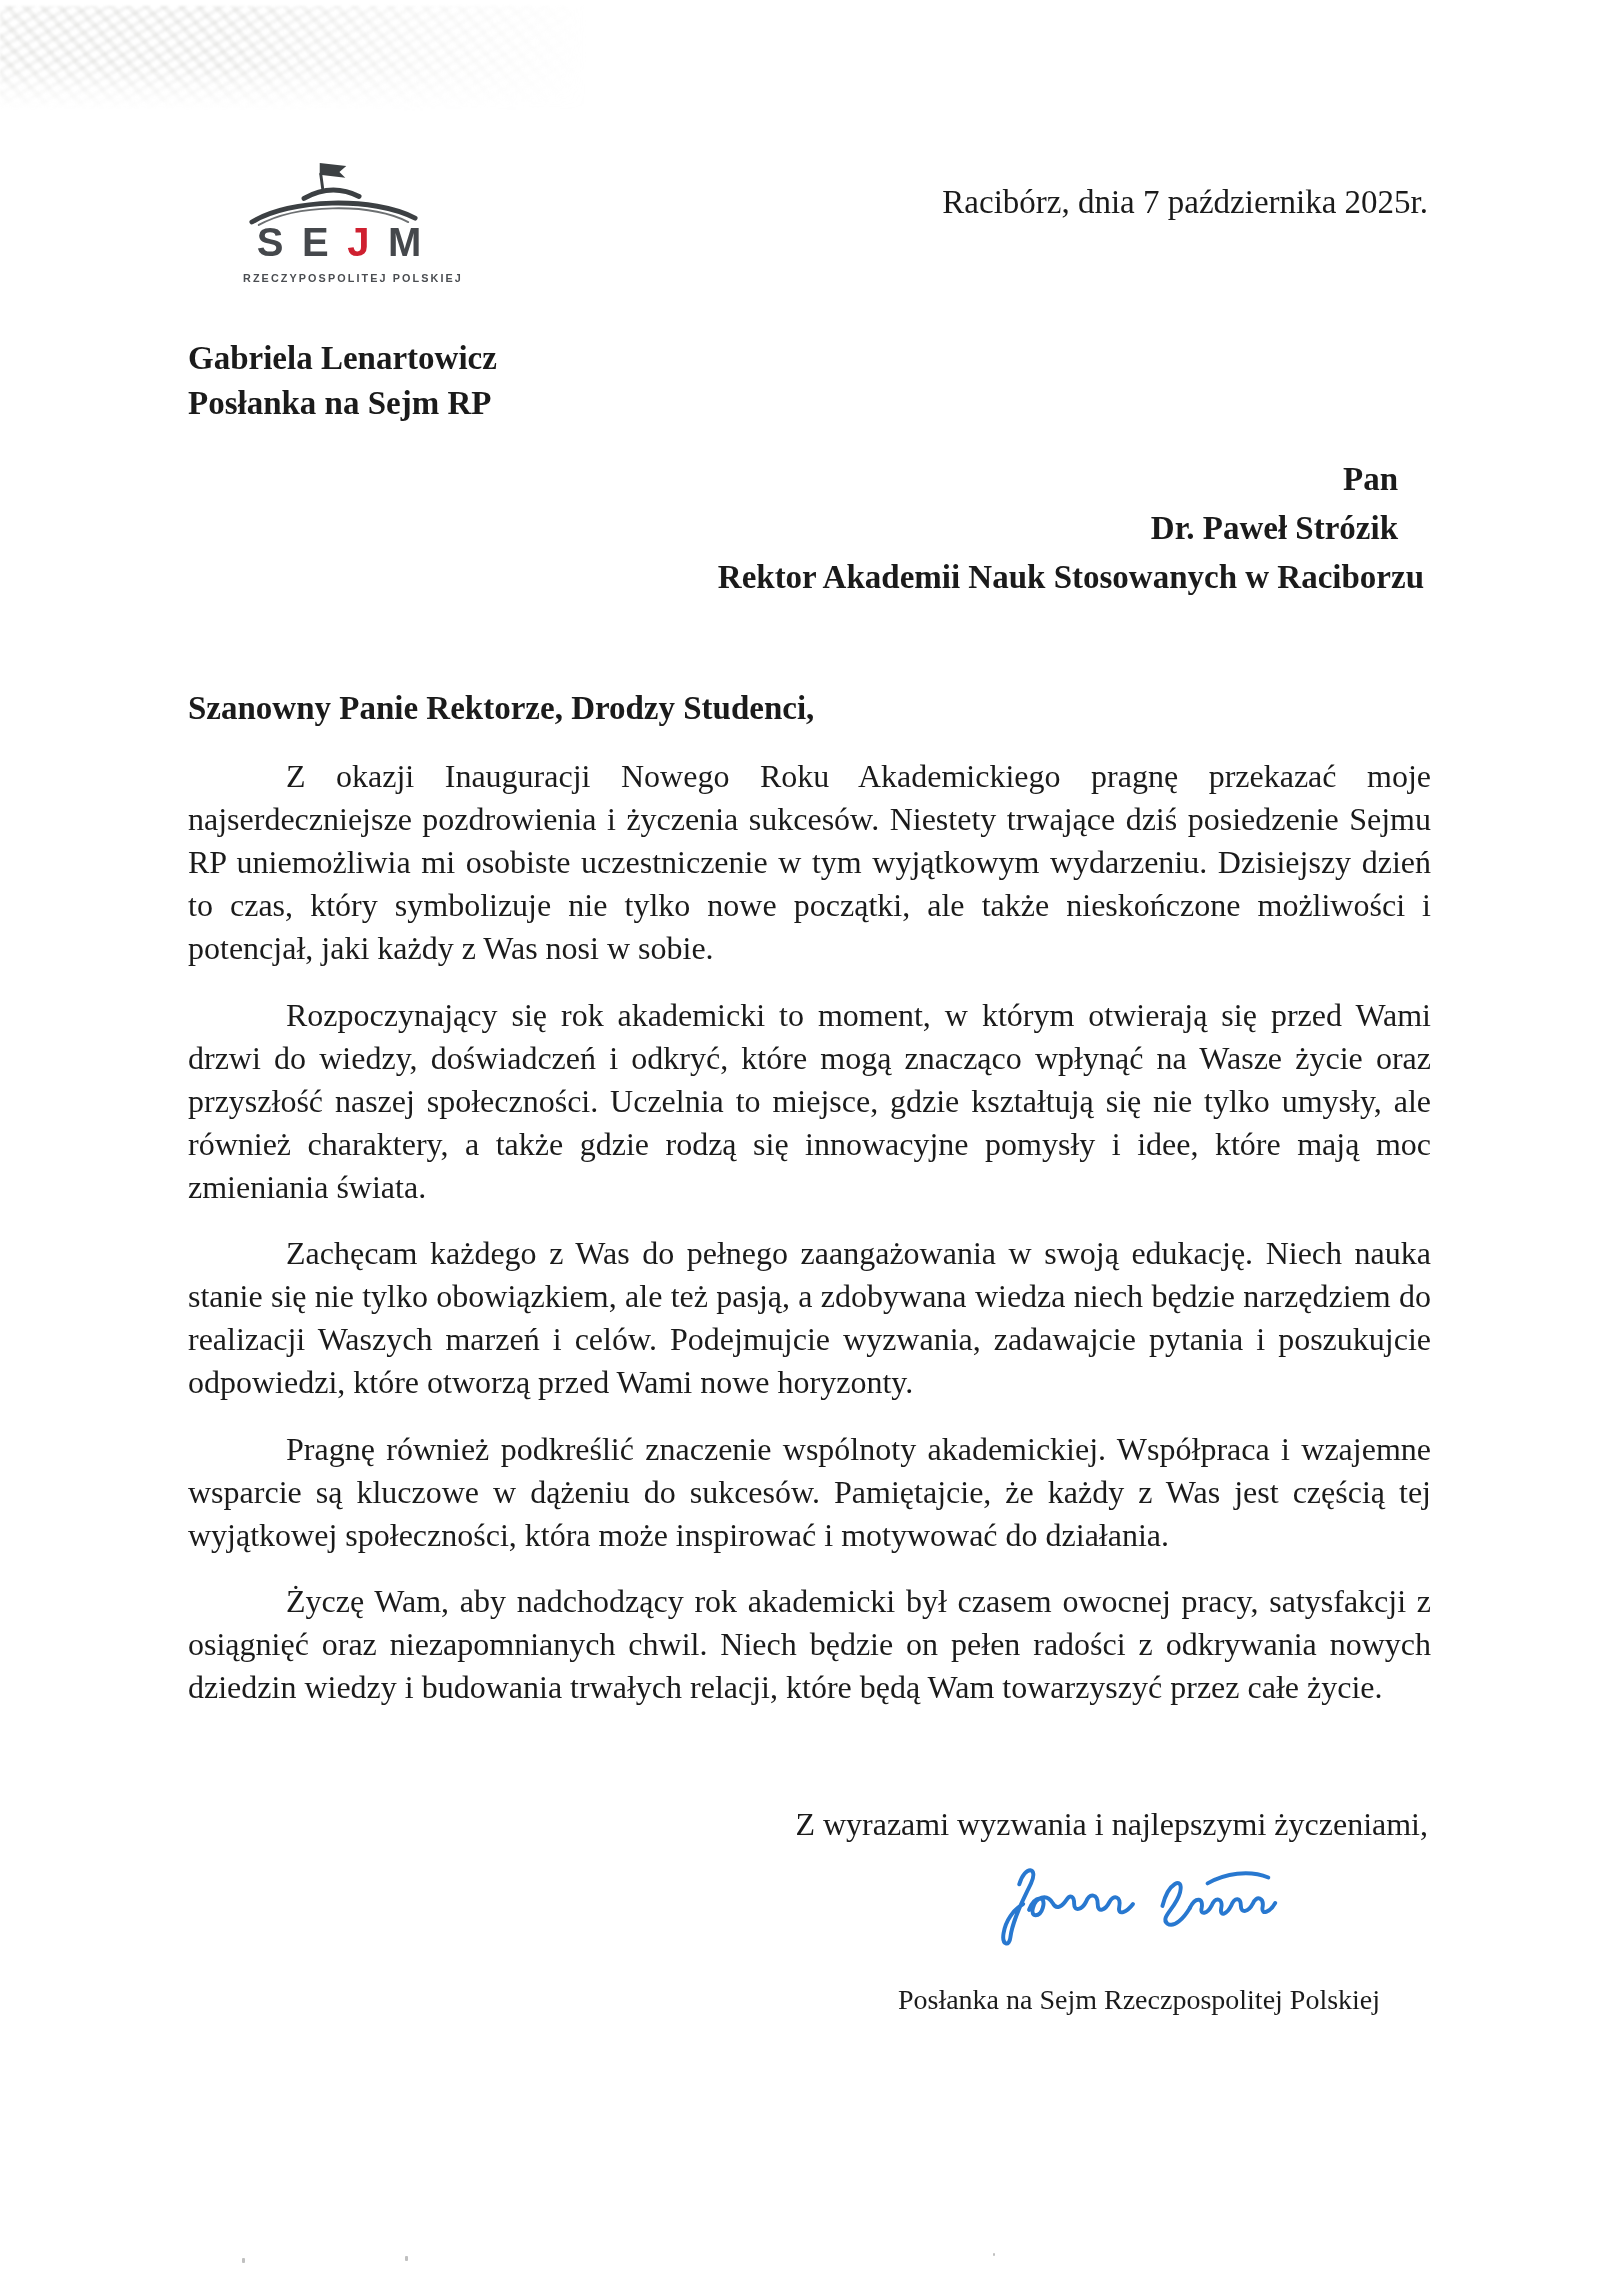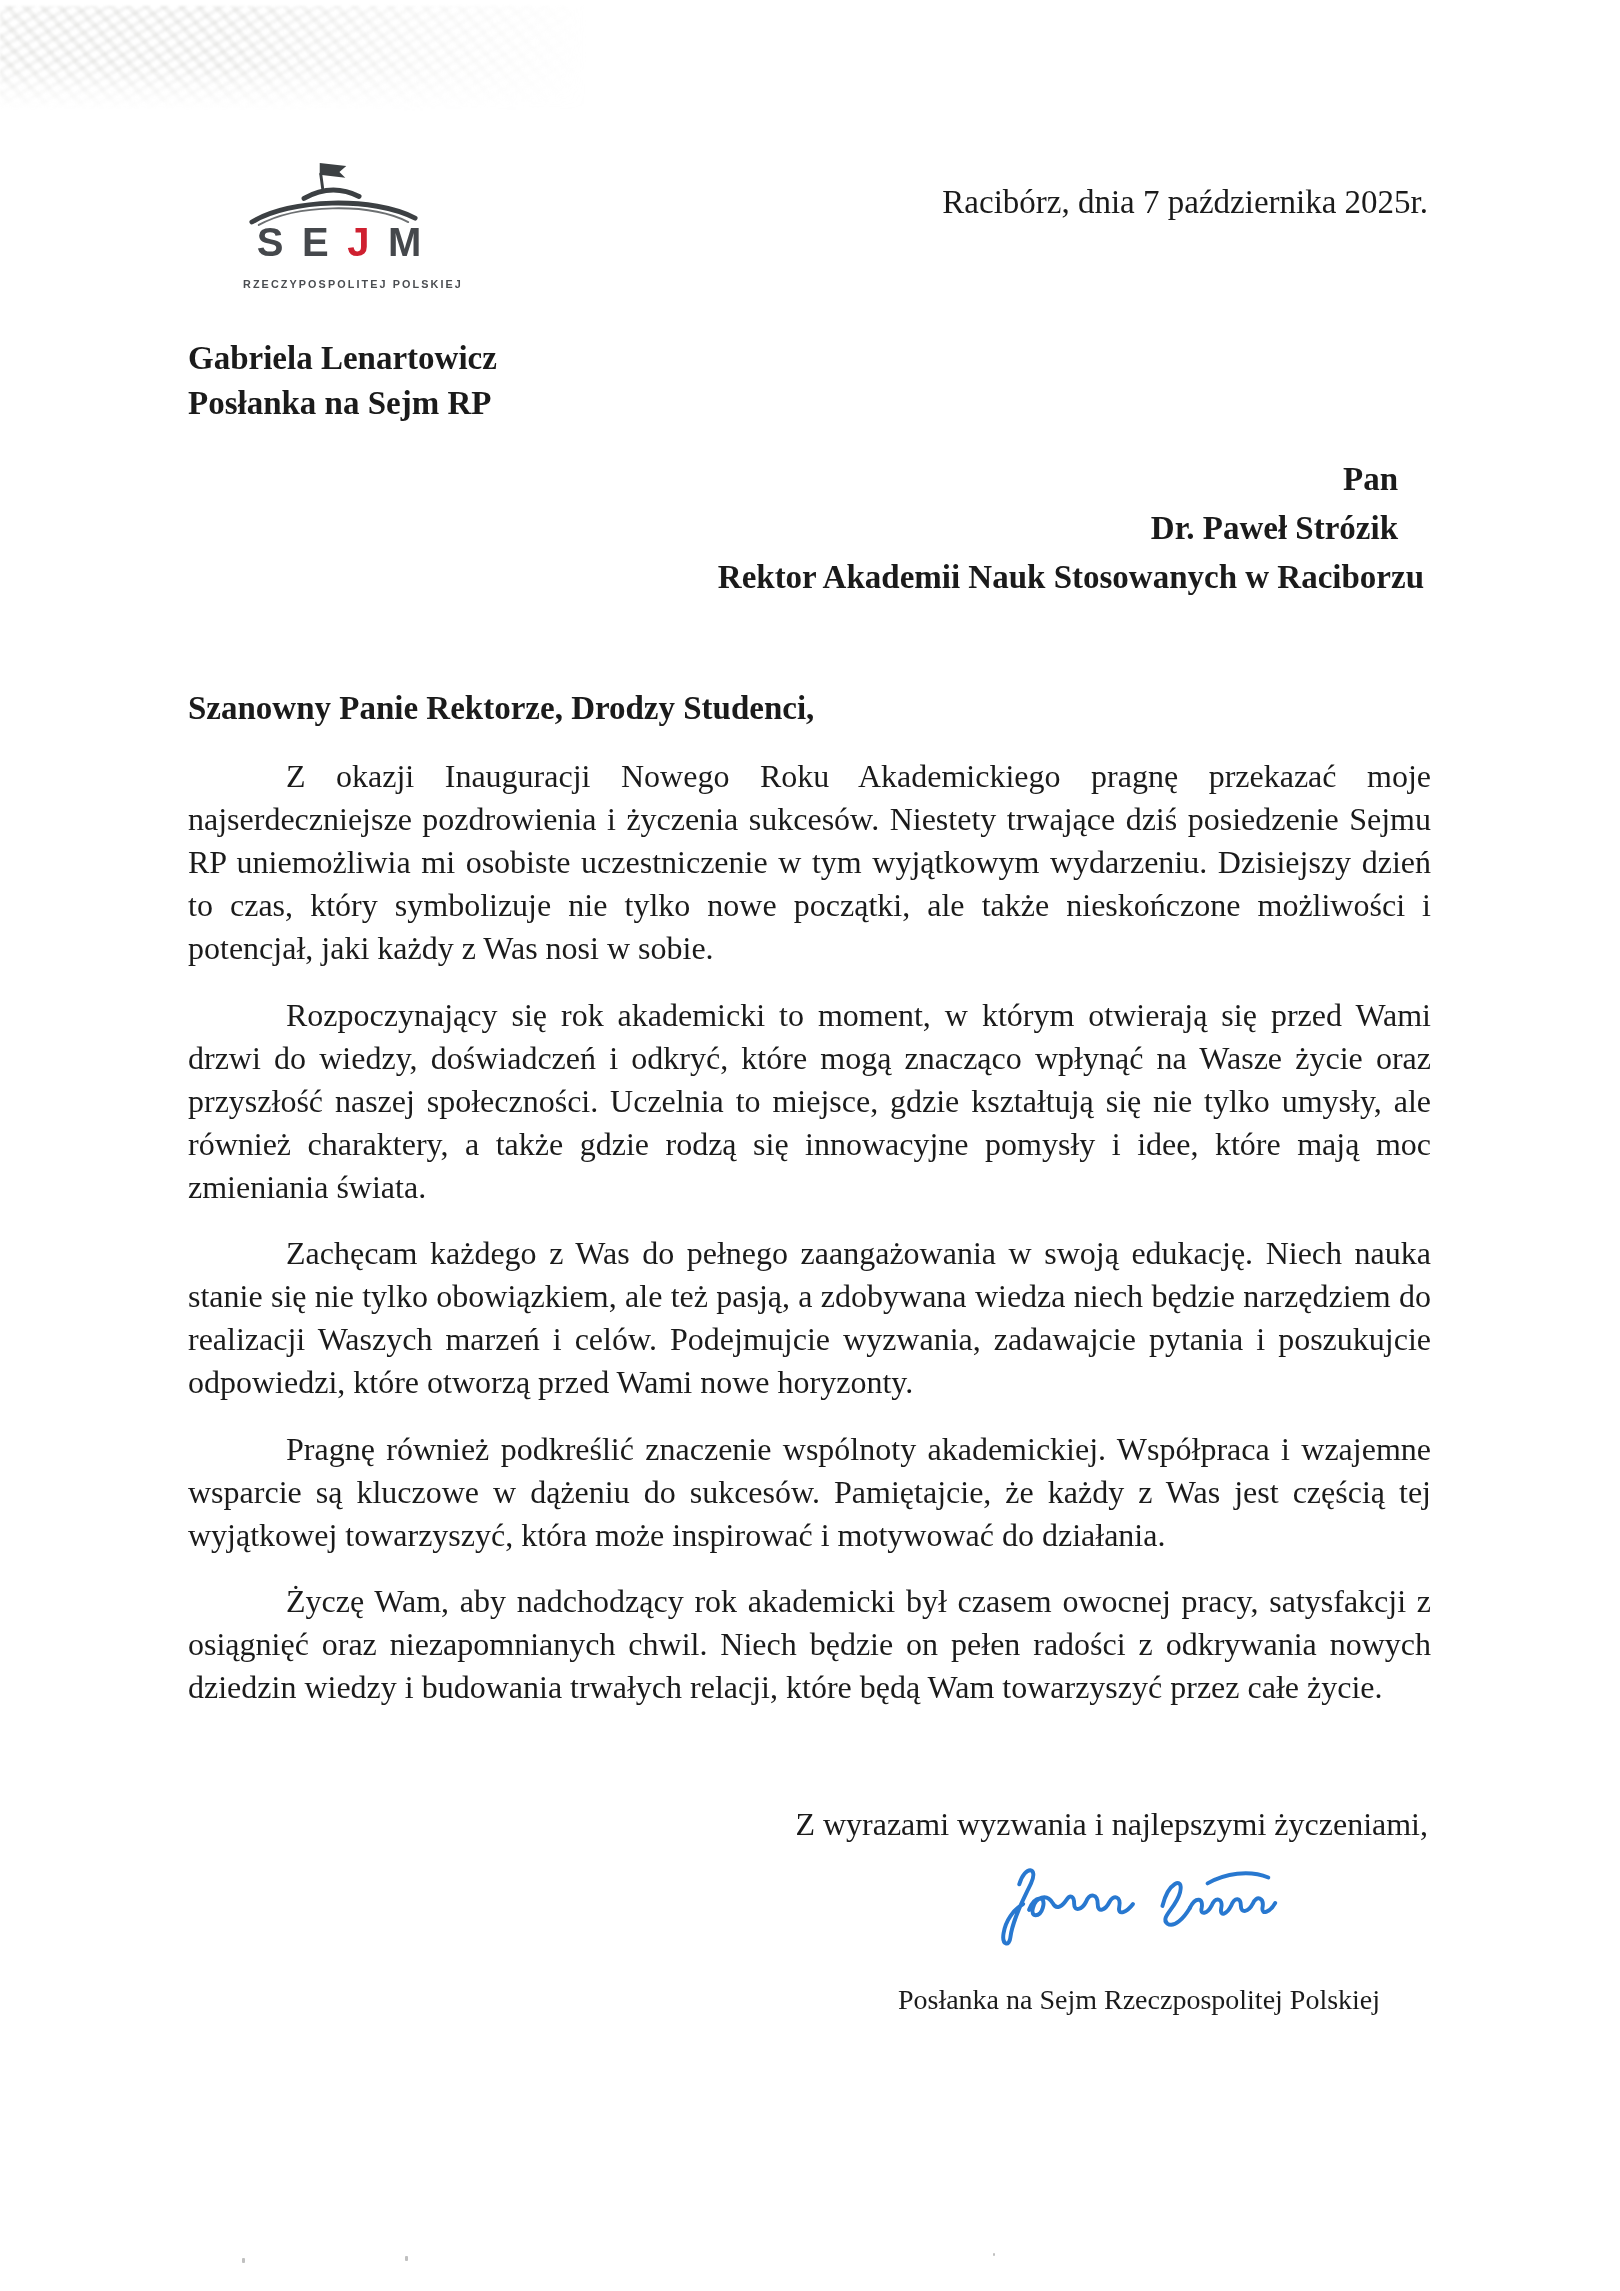--- a/index.html
+++ b/index.html
@@ -29,21 +29,21 @@
   .logo-dome{display:block;margin:0 auto;}
   .logo-letters{
     font-family:"Liberation Sans",sans-serif;font-weight:700;
     font-size:40px;line-height:1;letter-spacing:18.6px;
     color:#45484c;margin-top:-7.8px;padding-left:13.7px;white-space:nowrap;
   }
   .logo-j{color:#cf2030;}
   .logo-sub{
     font-family:"Liberation Sans",sans-serif;font-weight:700;
     font-size:10.8px;letter-spacing:2.1px;color:#4a4d51;
-    margin-top:16px;white-space:nowrap;
+    margin-top:10px;white-space:nowrap;
   }
 
   .date-line{position:absolute;top:184px;right:192px;font-size:33px;white-space:nowrap;}
 
   .sender{position:absolute;left:188px;top:336px;font-weight:700;font-size:33px;line-height:45px;}
 
   .recipient{position:absolute;right:196px;top:455px;font-weight:700;font-size:33px;line-height:49px;text-align:right;}
   .recipient .shifted{margin-right:26px;}
 
   .greeting{position:absolute;left:188px;top:690px;font-weight:700;font-size:33px;white-space:nowrap;}
@@ -91,21 +91,21 @@
     <div class="shifted">Dr. Paweł Strózik</div>
     <div>Rektor Akademii Nauk Stosowanych w Raciborzu</div>
   </div>
 
   <div class="greeting">Szanowny Panie Rektorze, Drodzy Studenci,</div>
 
   <div class="letter-body">
     <p>Z okazji Inauguracji Nowego Roku Akademickiego pragnę przekazać moje najserdeczniejsze pozdrowienia i życzenia sukcesów. Niestety trwające dziś posiedzenie Sejmu RP uniemożliwia mi osobiste uczestniczenie w tym wyjątkowym wydarzeniu. Dzisiejszy dzień to czas, który symbolizuje nie tylko nowe początki, ale także nieskończone możliwości i potencjał, jaki każdy z Was nosi w sobie.</p>
     <p>Rozpoczynający się rok akademicki to moment, w którym otwierają się przed Wami drzwi do wiedzy, doświadczeń i odkryć, które mogą znacząco wpłynąć na Wasze życie oraz przyszłość naszej społeczności. Uczelnia to miejsce, gdzie kształtują się nie tylko umysły, ale również charaktery, a także gdzie rodzą się innowacyjne pomysły i idee, które mają moc zmieniania świata.</p>
     <p>Zachęcam każdego z Was do pełnego zaangażowania w swoją edukację. Niech nauka stanie się nie tylko obowiązkiem, ale też pasją, a zdobywana wiedza niech będzie narzędziem do realizacji Waszych marzeń i celów. Podejmujcie wyzwania, zadawajcie pytania i poszukujcie odpowiedzi, które otworzą przed Wami nowe horyzonty.</p>
-    <p>Pragnę również podkreślić znaczenie wspólnoty akademickiej. Współpraca i wzajemne wsparcie są kluczowe w dążeniu do sukcesów. Pamiętajcie, że każdy z Was jest częścią tej wyjątkowej towarzyszyć, która może inspirować i motywować do działania.</p>
+    <p>Pragnę również podkreślić znaczenie wspólnoty akademickiej. Współpraca i wzajemne wsparcie są kluczowe w dążeniu do sukcesów. Pamiętajcie, że każdy z Was jest częścią tej wyjątkowej społeczności, która może inspirować i motywować do działania.</p>
     <p>Życzę Wam, aby nadchodzący rok akademicki był czasem owocnej pracy, satysfakcji z osiągnięć oraz niezapomnianych chwil. Niech będzie on pełen radości z odkrywania nowych dziedzin wiedzy i budowania trwałych relacji, które będą Wam towarzyszyć przez całe życie.</p>
   </div>
 
   <div class="closing">Z wyrazami wyzwania i najlepszymi życzeniami,</div>
 
   <svg class="signature" role="img" viewBox="0 0 320 104" fill="none" xmlns="http://www.w3.org/2000/svg" aria-label="Gabriela Lenartowicz">
     <g stroke="#2878d0" stroke-width="4" stroke-linecap="round" stroke-linejoin="round" fill="none">
 
       <path d="M44,34 C50,14 64,16 56,33 C49,48 37,70 35,88 C34,98 26,96 28,84 C30,71 38,60 48,54"></path>
 

